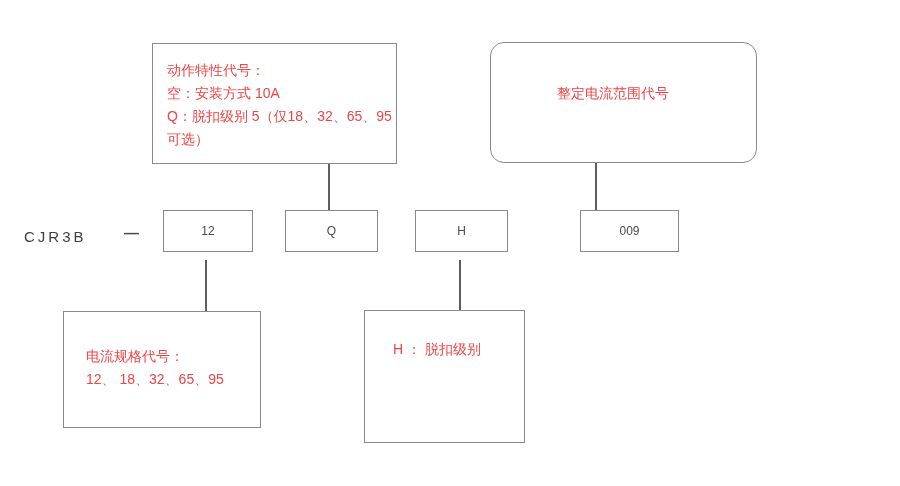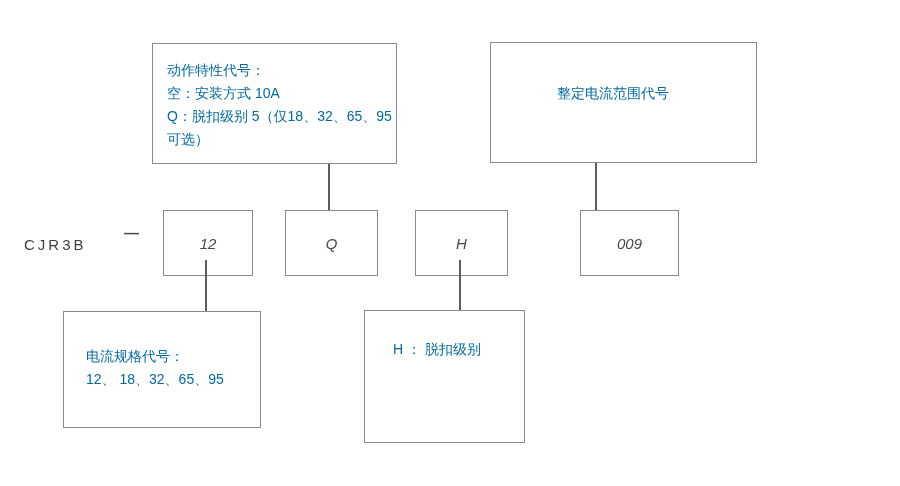--- a/index.html
+++ b/index.html
@@ -16,54 +16,52 @@
     color: #3f3f3f;
     overflow: hidden;
   }
   .callout {
     position: absolute;
     border: 1px solid #8a8a8a;
     background: #ffffff;
     box-sizing: border-box;
     font-size: 14px;
     line-height: 23px;
-    color: #0369a1;
+    color: #ef4444;
   }
   .co-action   { left: 152px; top: 43px;  width: 245px; height: 121px; padding: 15px 6px 0 14px; }
-  .co-range    { left: 490px; top: 42px;  width: 267px; height: 121px; padding: 39px 6px 0 66px; }
+  .co-range    { left: 490px; top: 42px;  width: 267px; height: 121px; padding: 39px 6px 0 66px; border-radius: 14px; }
   .co-spec     { left: 63px;  top: 311px; width: 198px; height: 117px; padding: 33px 6px 0 22px; }
   .co-mount    { left: 364px; top: 310px; width: 161px; height: 133px; padding: 27px 6px 0 28px; }
 
   .code-box {
     position: absolute;
     top: 210px;
-    height: 66px;
+    height: 42px;
     border: 1px solid #8a8a8a;
     background: #ffffff;
     box-sizing: border-box;
     display: flex;
     align-items: center;
     justify-content: center;
-    font-size: 15px;
+    font-size: 12px;
     color: #4a4a4a;
-    font-style: italic;
   }
   .cb-1 { left: 163px; width: 90px; }
   .cb-2 { left: 285px; width: 93px; }
   .cb-3 { left: 415px; width: 93px; }
   .cb-4 { left: 546px; width: 99px; margin-left: 34px; }
 
   .model-prefix {
     position: absolute;
     left: 24px;
     top: 228px;
     font-size: 15px;
     letter-spacing: 3px;
     color: #3f3f3f;
-    margin-top: 8px;
   }
   .dash {
     position: absolute;
     left: 124px;
     top: 224px;
     font-size: 15px;
     font-weight: bold;
     color: #4a4a4a;
   }
   .connector {

